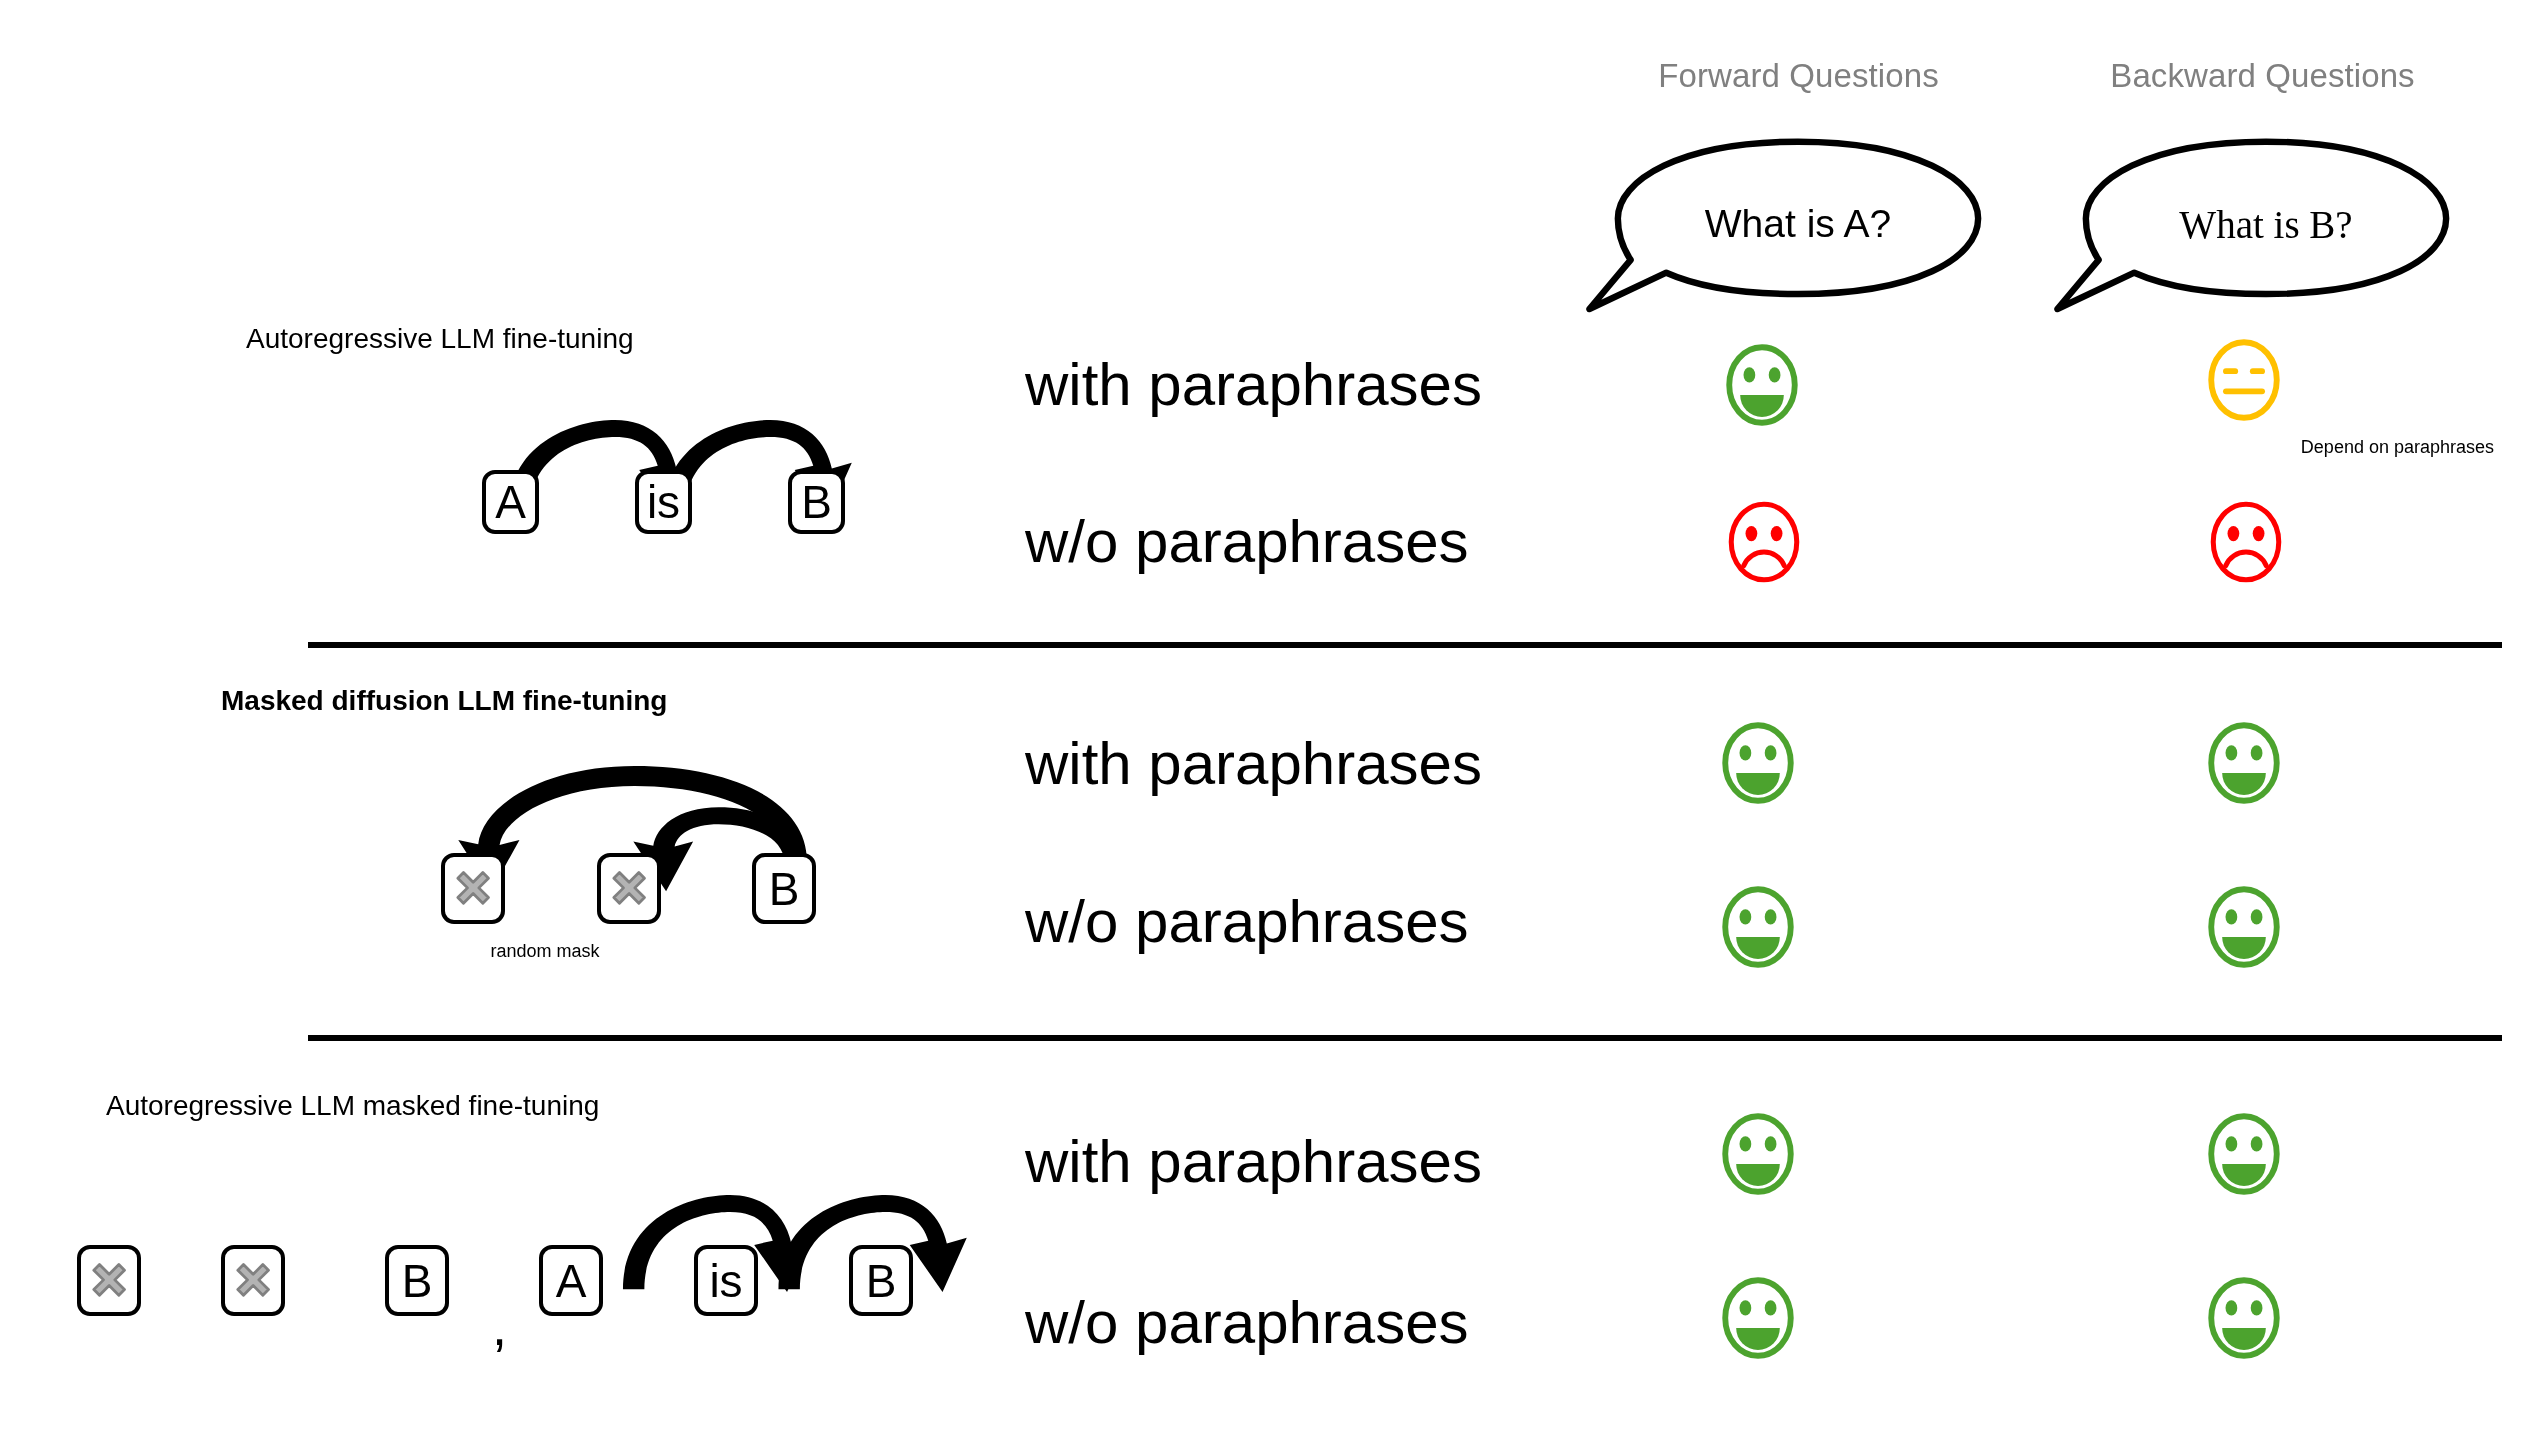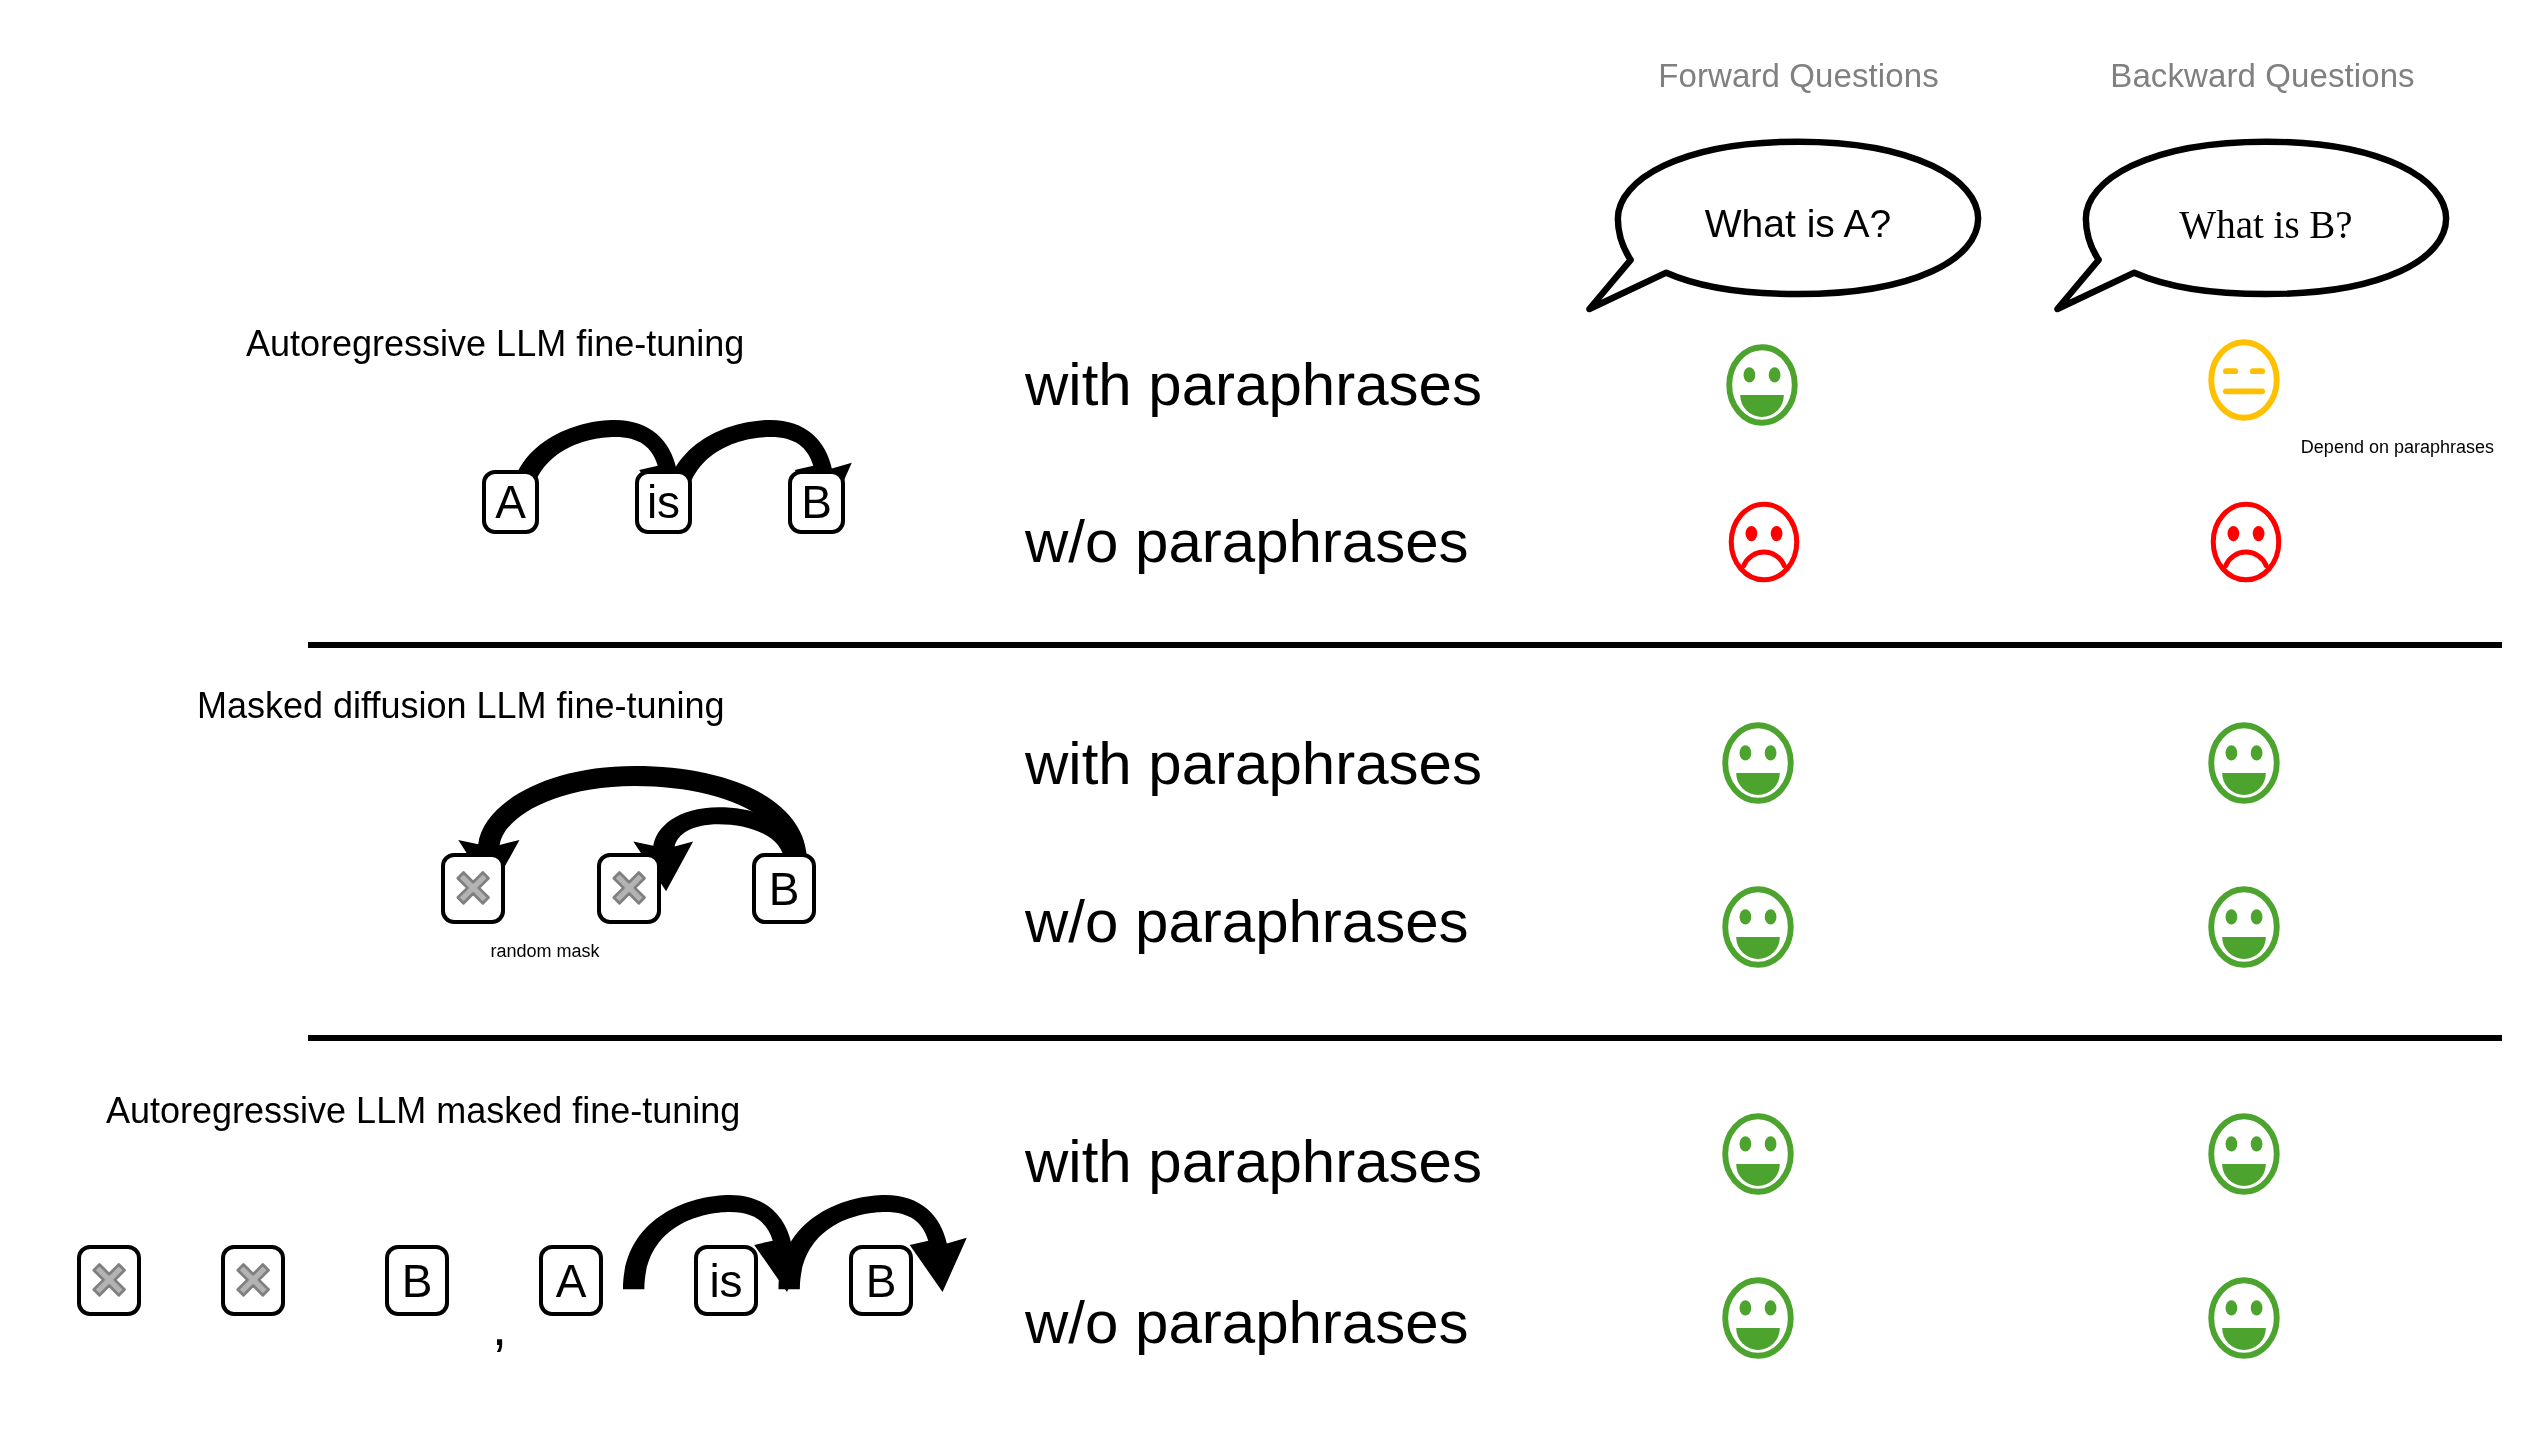--- a/index.html
+++ b/index.html
@@ -30,21 +30,21 @@
   .bubble-text{
     position:absolute;
     width:100%;
     text-align:center;
     font-size:39px;
     color:#000000;
     white-space:nowrap;
   }
   
   .sec-title{
-    font-size:36px;
+    font-size:28px;
     color:#000;
     white-space:nowrap;
   }
   
   .cond-label{
     font-size:60px;
     color:#000;
     white-space:nowrap;
   }
   
@@ -204,21 +204,21 @@
     <svg width="84" height="84" viewBox="0 0 100 100">
       <ellipse cx="50" cy="50" rx="39" ry="45" fill="none" stroke="#FF0000" stroke-width="6"></ellipse>
       <ellipse cx="35" cy="40" rx="7" ry="9" fill="#FF0000"></ellipse>
       <ellipse cx="65" cy="40" rx="7" ry="9" fill="#FF0000"></ellipse>
       <path d="M 26 78 A 26 26 0 0 1 74 78" fill="none" stroke="#FF0000" stroke-width="6" stroke-linecap="round"></path>
     </svg>
   </div>
 
   <div class="divider" style="left:308px;top:642px;width:2194px;"></div>
 
-  <div class="abs sec-title" style="left:197px;top:685px;">Masked diffusion LLM fine-tuning</div>
+  <div class="abs sec-title" style="left:221px;top:685px;font-weight:bold;">Masked diffusion LLM fine-tuning</div>
 
   <svg class="arrows" style="left:442px;top:756px;width:414px;height:153px;" viewBox="0 0 580 215">
     <g fill="#000000">
 
       <path d="M 512 148
                C 512 60 400 14 270 14
                C 140 14 56 70 50 124
                L 22 118
                L 68 190
                L 108 118

